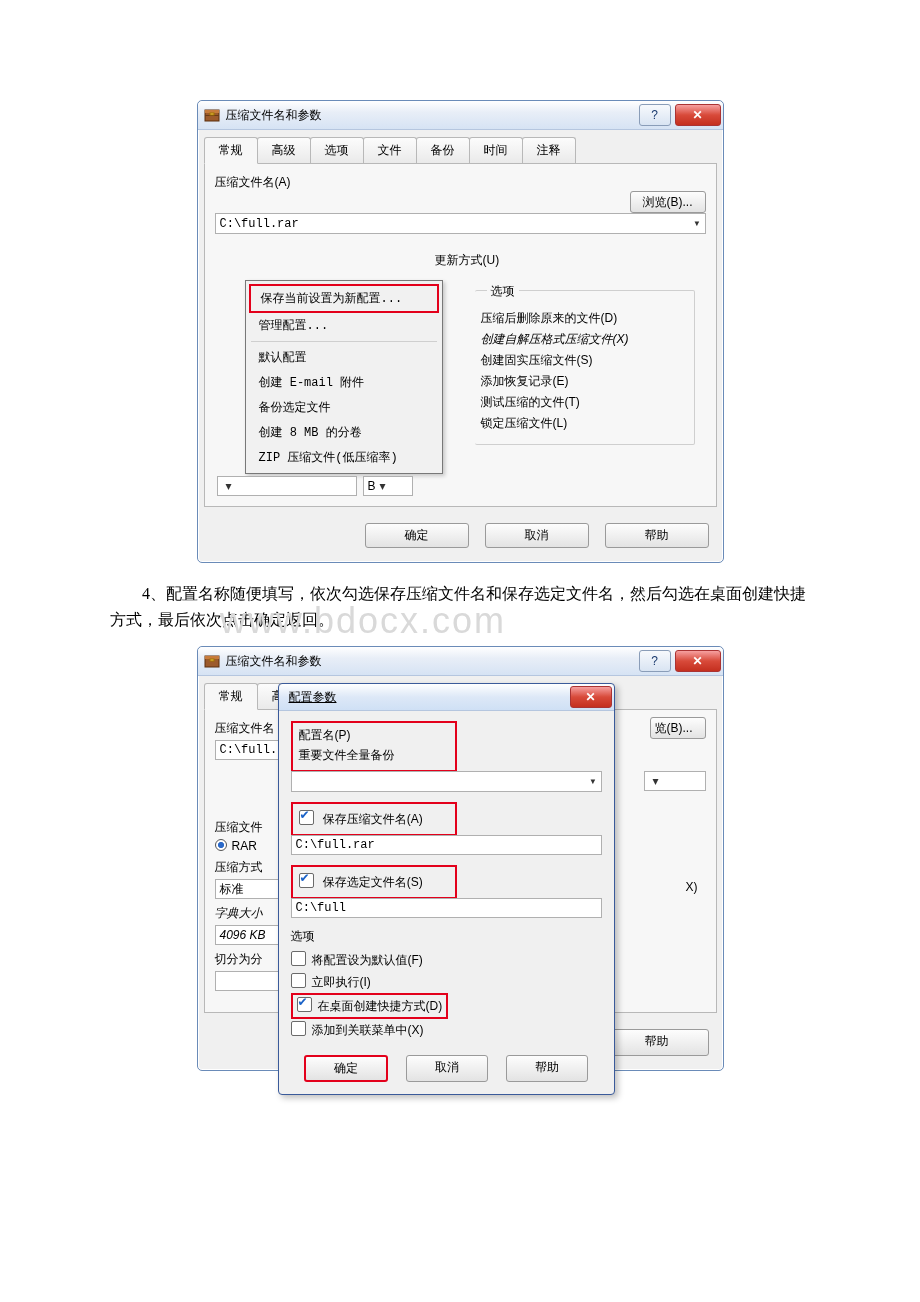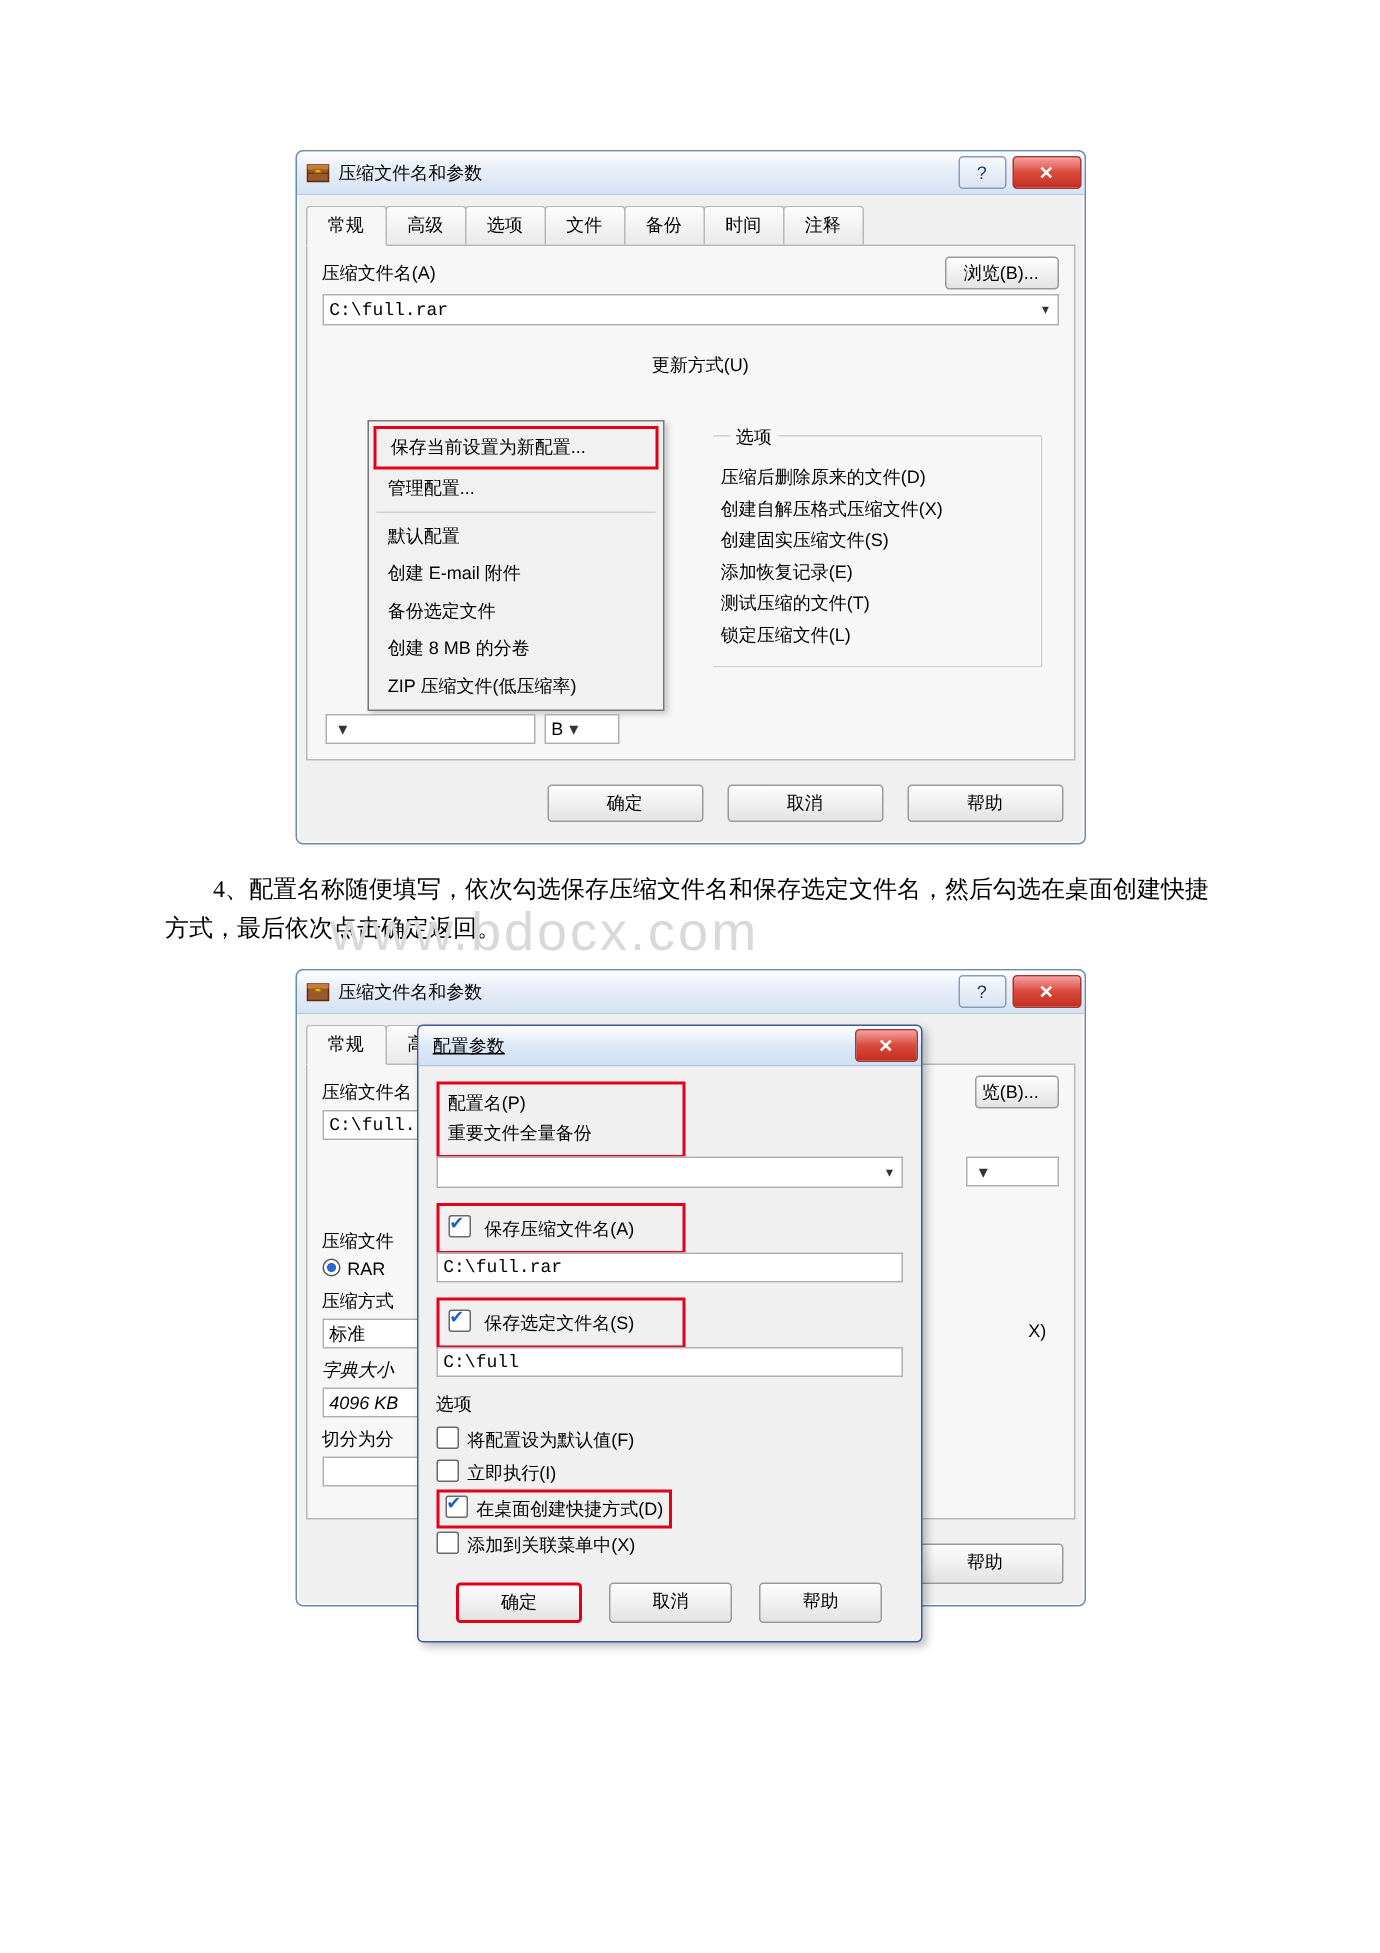--- a/index.html
+++ b/index.html
@@ -133,20 +133,21 @@
     position: absolute;
     border: 1px solid #787878;
     background: #f1f1f1;
     box-shadow: 2px 2px 4px rgba(0,0,0,.2);
     padding: 3px;
     font-size: 12px;
   }
   .dropdown-menu .mi {
     padding: 4px 0 4px 10px;
     white-space: nowrap;
+    font-family: Liberation Mono, monospace;
   }
   .dropdown-menu .sep {
     height: 1px; background: #cfcfcf; margin: 3px 2px;
   }
   .red-box { border: 2px solid #e3001b; }
 
   .footer-btns {
     display: flex;
     justify-content: flex-end;
     gap: 16px;
@@ -213,41 +214,41 @@
       <div class="tab">备份</div>
       <div class="tab">时间</div>
       <div class="tab">注释</div>
     </div>
 
     <div class="tab-panel">
       <div class="row">
         <div class="col">
           <span class="label">压缩文件名(A)</span>
         </div>
-        <div style="text-align:left;">
+        <div style="text-align:left;margin-top:20px;">
           <span class="btn">浏览(B)...</span>
         </div>
       </div>
       <div class="combo" style="margin-top:2px;">
         <span>C:\full.rar</span>
         <span class="caret"></span>
       </div>
 
       <div class="row" style="margin-top:18px;">
         <div style="width:210px;"></div>
         <div class="col">
           <span class="label">更新方式(U)</span>
         </div>
       </div>
 
       <div style="position:absolute; left:270px; top:126px; width:220px;">
         <div class="options-box cut-left" style="padding-top:0;">
           <span class="fieldset-label">选项</span>
           <div style="padding:2px 0;">压缩后删除原来的文件(D)</div>
-          <div style="padding:2px 0;">创建自解压格式压缩文件(X)</div>
+          <div style="padding:2px 0;font-style:italic;">创建自解压格式压缩文件(X)</div>
           <div style="padding:2px 0;">创建固实压缩文件(S)</div>
           <div style="padding:2px 0;">添加恢复记录(E)</div>
           <div style="padding:2px 0;">测试压缩的文件(T)</div>
           <div style="padding:2px 0;">锁定压缩文件(L)</div>
         </div>
       </div>
 
       <div class="dropdown-menu" style="left:40px; top:116px; width:190px;">
         <div class="mi red-box">保存当前设置为新配置...</div>
         <div class="mi">管理配置...</div>

